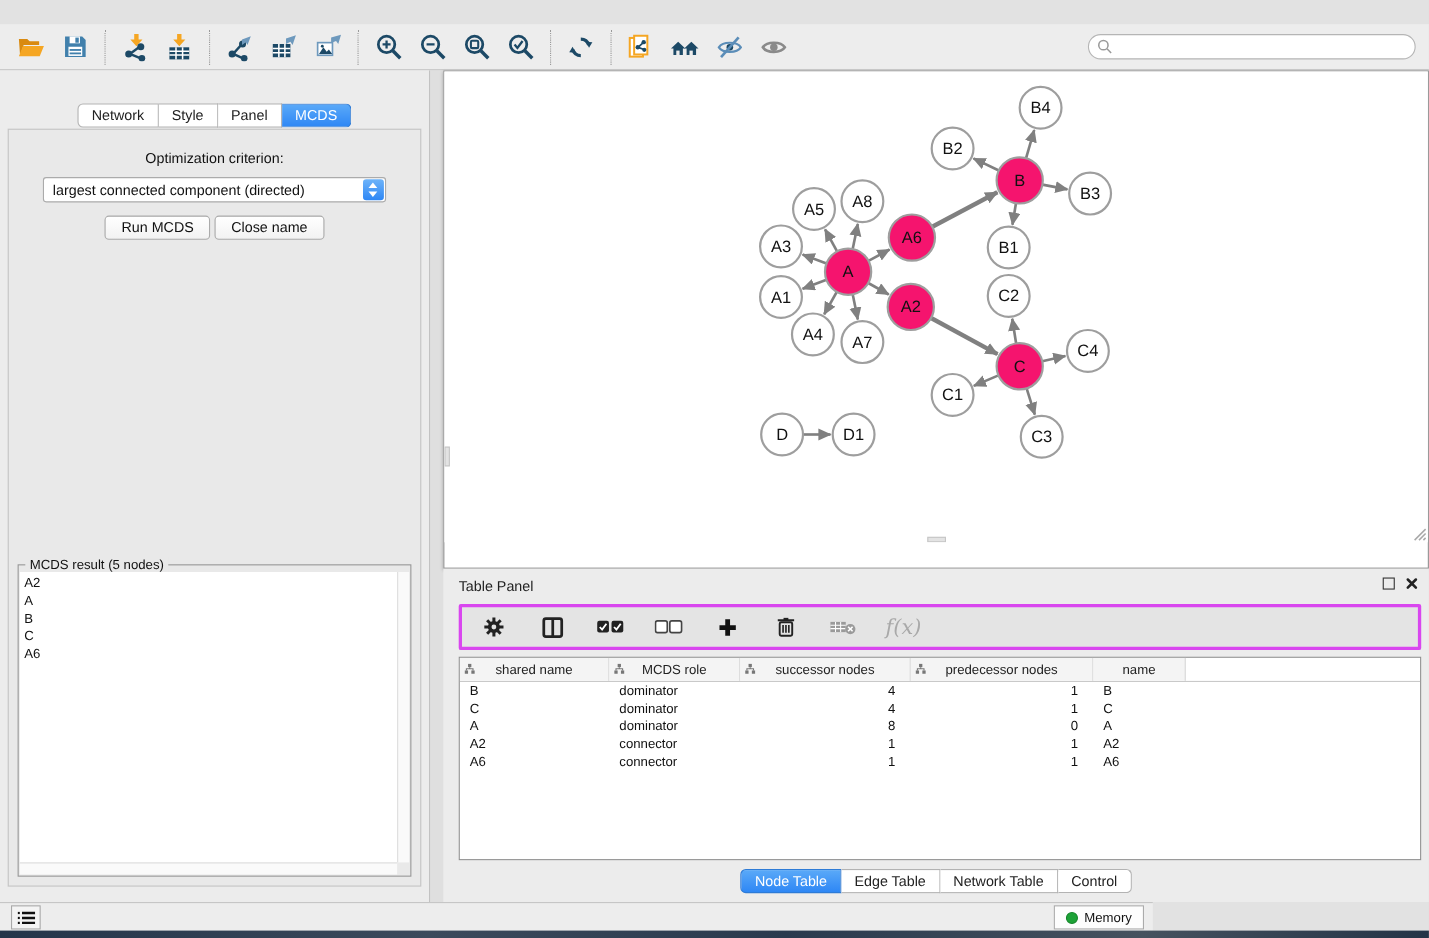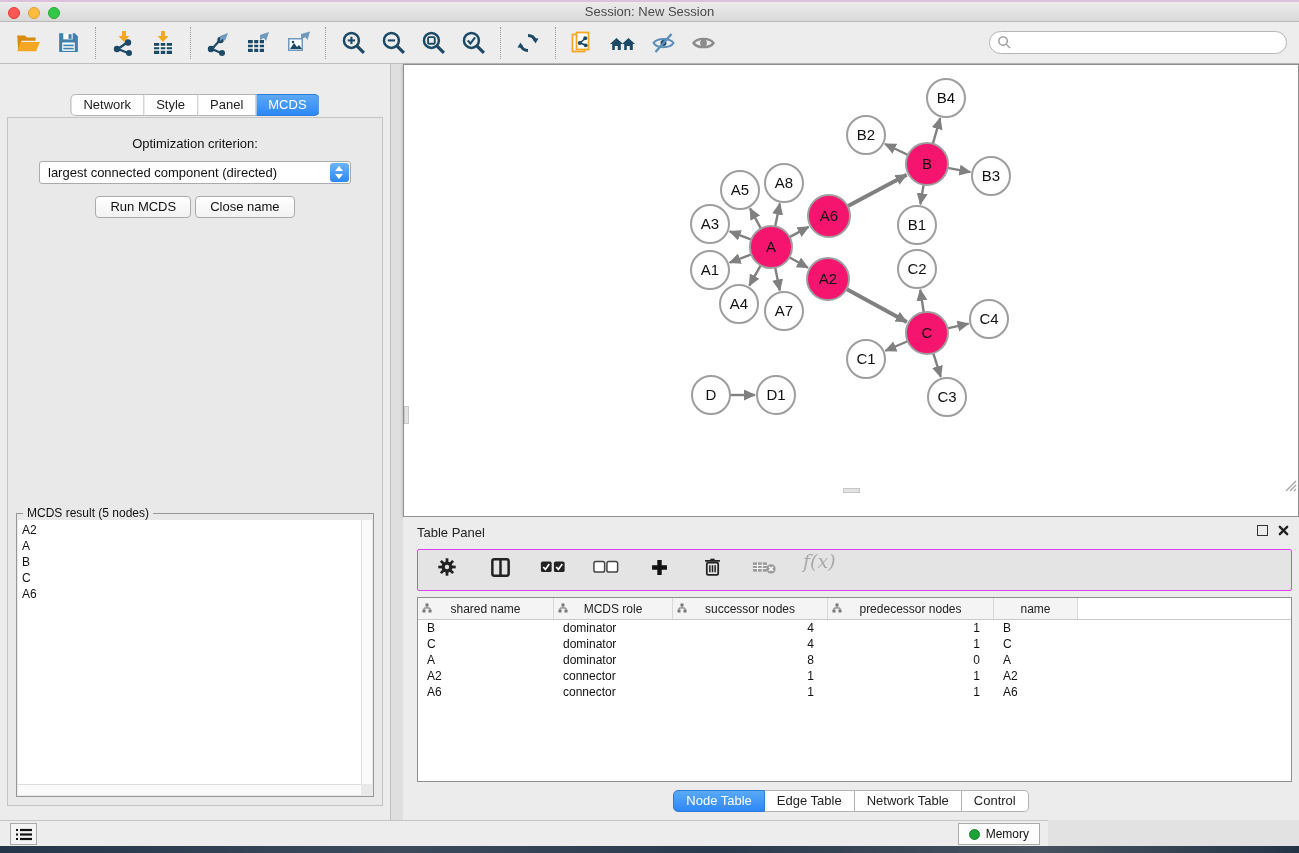--- a/index.html
+++ b/index.html
@@ -75,21 +75,21 @@
   .net-canvas { position:relative; width:894px; height:428px; background:#fff; overflow:hidden; }
   .grip { position:absolute; right:1px; bottom:1px; }
   .nub-v { position:absolute; left:0; top:341px; width:5px; height:18px; background:#E3E3E3; border:1px solid #C6C6C6; }
   .nub-h { position:absolute; left:439px; bottom:0; width:17px; height:5px; background:#E3E3E3; border:1px solid #C6C6C6; }
 
   
   .table-panel { position:absolute; left:403px; top:453px; width:896px; height:303px; background:#ECECEC; }
   .tp-header { position:relative; height:28px; }
   .tp-header .tp-title { position:absolute; left:14px; top:8px; font-size:13px; color:#222; }
   .tp-toolbar { position:absolute; left:14px; right:7px; top:32px; height:42px; background:#E4E4E4;
-    border:1px solid #d946ef; border-radius:2px; display:flex; align-items:flex-start; padding-left:10px; gap:15px; }
+    border:3px solid #d946ef; border-radius:2px; display:flex; align-items:center; padding-left:10px; gap:15px; }
   .tp-btn { width:38px; height:34px; display:flex; align-items:center; justify-content:center; }
   .fx { font-family:"DejaVu Serif", serif; font-style:italic; font-size:19px; color:#A9A9A9; padding-left:4px; }
 
   .data-table { position:absolute; left:14px; right:7px; top:80px; bottom:38px; background:#fff; border:1px solid #8F8F8F; overflow:hidden; }
   .tr { display:flex; }
   .tr.head { border-bottom:1px solid #C9C9C9; }
   .th { position:relative; height:21px; background:#F4F4F4; border-right:1px solid #D8D8D8;
     font-size:12px; color:#222; display:flex; align-items:center; justify-content:center; gap:4px; }
   .th svg { position:absolute; left:4px; top:5px; }
   .td { height:16px; font-size:12px; color:#111; line-height:16px; white-space:nowrap; overflow:hidden; }
@@ -108,28 +108,20 @@
   .wallpaper { position:absolute; left:0; top:846px; width:1299px; height:7px;
     background:linear-gradient(90deg,#24354A,#3C4A5C 30%,#2A3A4E 55%,#46525F 80%,#243447); }
 
   svg { display:block; }
 </style>
 </head>
 <body>
 
 <div class="app">
 
-  <div class="titlebar">
-    <div class="traffic">
-      <span class="light red"></span>
-      <span class="light yellow"></span>
-      <span class="light green"></span>
-    </div>
-    <div class="title">Session: New Session</div>
-  </div>
 
   <div class="toolbar">
     <div class="tb-btn">
       <svg width="26" height="26" viewBox="0 0 24 24">
           <path d="M2 5h7l2 2h8v3H6L3 19z" fill="#D98A10"></path>
           <path d="M5.5 11H23l-3.5 8.5H2z" fill="#F5A623"></path>
         </svg>
     </div>
     <div class="tb-btn">
       <svg width="25" height="25" viewBox="0 0 24 24">

